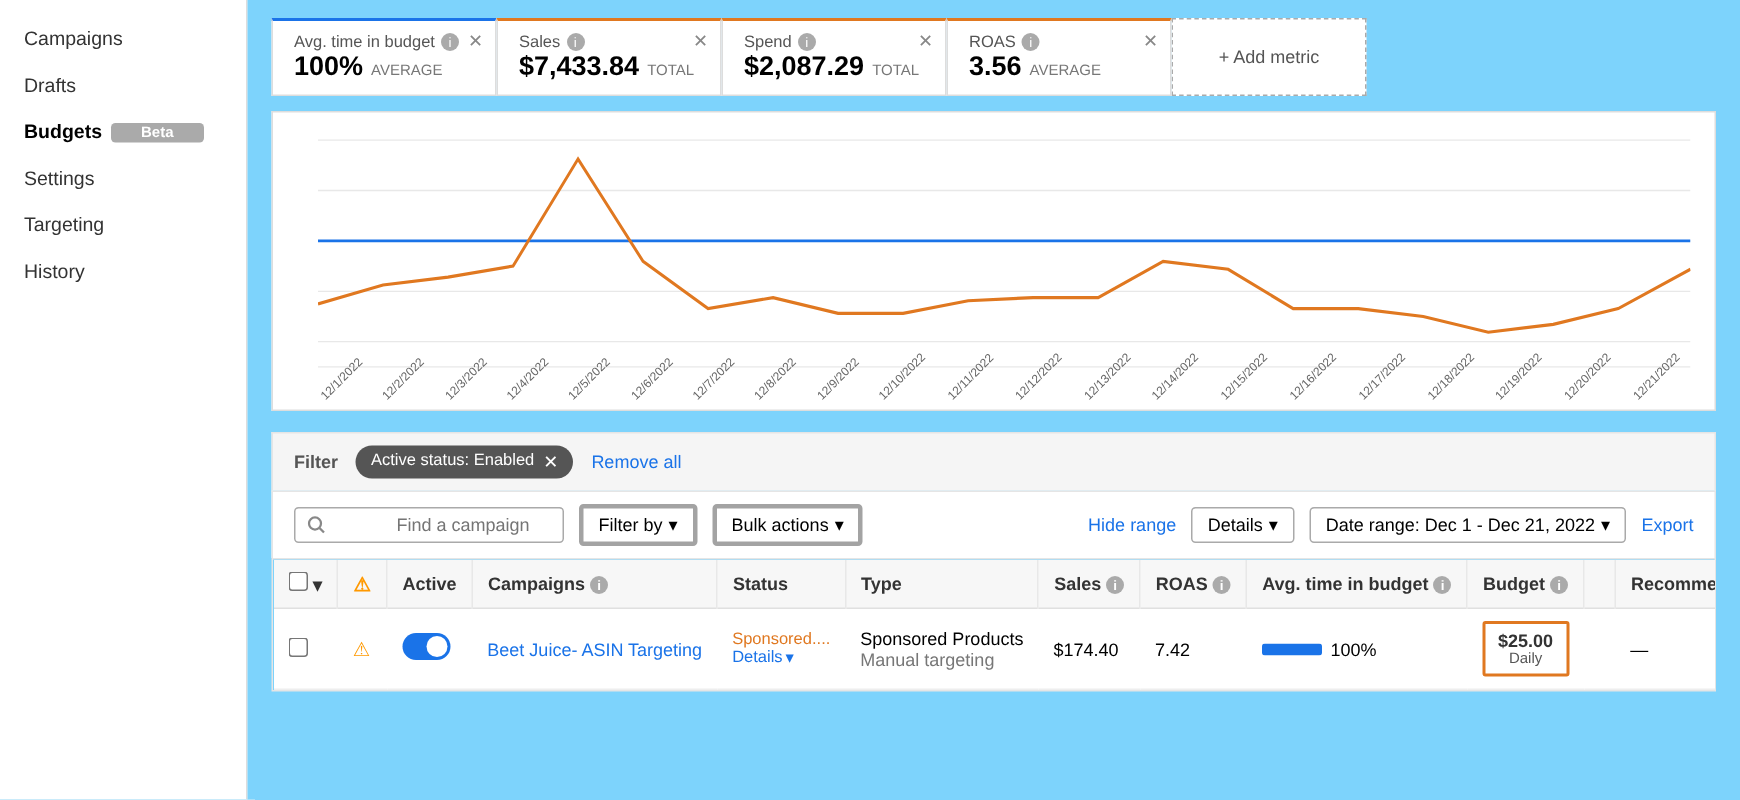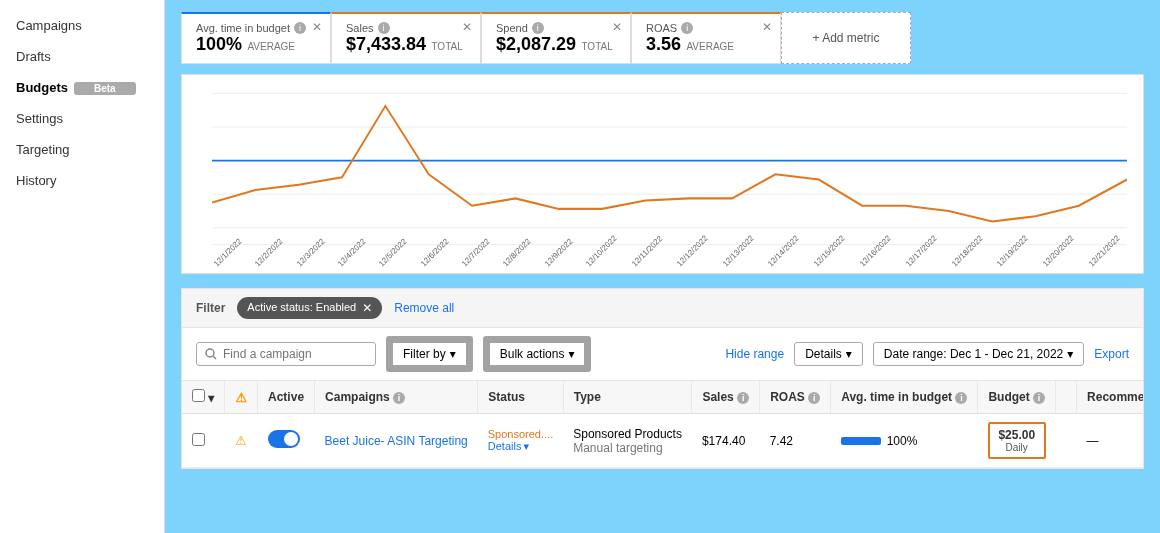--- a/index.html
+++ b/index.html
@@ -151,23 +151,24 @@
       gap: 6px;
       background: #fff;
       width: 180px;
     }
     .search-box input {
       border: none;
       outline: none;
       font-size: 12px;
       width: 130px;
       color: #999;
+      text-align: right;
     }
     .toolbar-btn {
-      border: 7px solid #a3a3a3;
+      border: 3px solid #a3a3a3;
       background: #fff;
       padding: 4px 10px;
       border-radius: 3px;
       cursor: pointer;
       font-size: 12px;
       display: flex;
       align-items: center;
       gap: 4px;
     }
     .spacer { flex: 1; }

